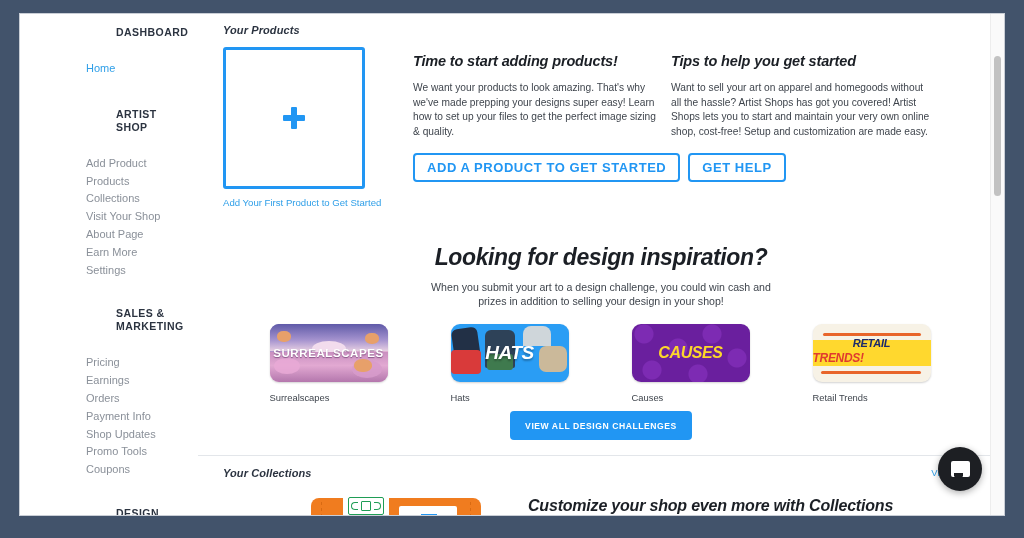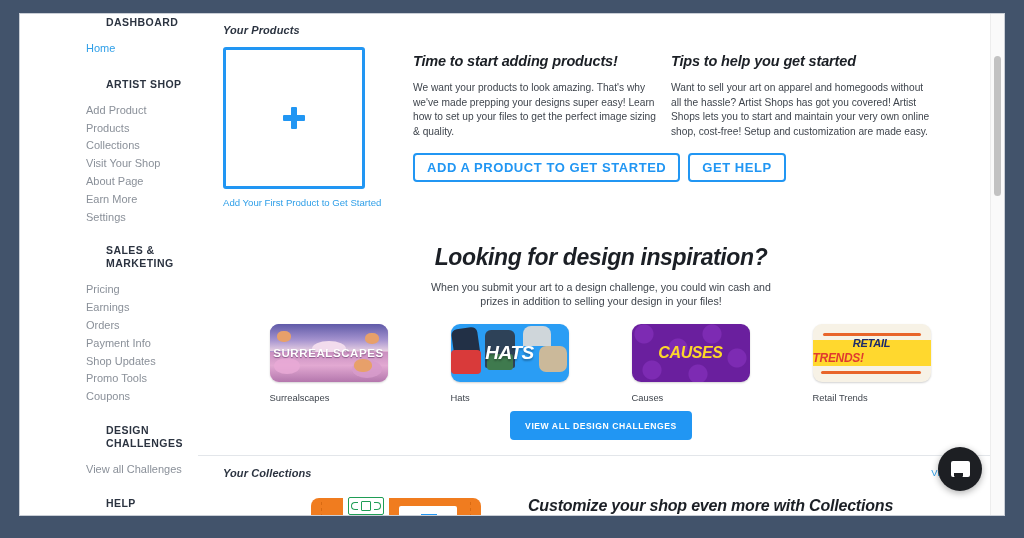--- a/index.html
+++ b/index.html
@@ -17,21 +17,21 @@
     box-shadow:0 0 0 1px #c9ced6;
   }
   
   .sidebar{
     position:absolute;left:0;top:0;width:178px;height:100%;
     background:#ffffff;
   }
   .nav-group{margin:0;}
   .nav-head{
     font-size:10.5px;font-weight:bold;color:#2b3340;
-    letter-spacing:.45px;padding:0 0 0 84px;margin:2px;
+    letter-spacing:.45px;padding:0 0 0 84px;margin:12px;
     line-height:13px;
   }
   .nav-link{
     display:block;font-size:11px;color:#8a9099;
     padding:0 0 0 66px;line-height:17.8px;text-decoration:none;
   }
   .nav-link.active{color:#2f9fe8;}
   .sp-18{height:18px;}
   .sp-16{height:16px;}
   .sp-9{height:9px;}
@@ -357,21 +357,21 @@
 
       <section class="col-right">
         <h2 class="card-h">Tips to help you get started</h2>
         <p class="card-p">Want to sell your art on apparel and homegoods without all the hassle? Artist Shops has got you covered! Artist Shops lets you to start and maintain your very own online shop, cost-free! Setup and customization are made easy.</p>
       </section>
 
     </div>
 
     <section class="inspire">
       <h2>Looking for design inspiration?</h2>
-      <p>When you submit your art to a design challenge, you could win cash and prizes in addition to selling your design in your files!</p>
+      <p>When you submit your art to a design challenge, you could win cash and prizes in addition to selling your design in your shop!</p>
     </section>
 
     <div class="chal-row">
 
       <a class="chal" href="#">
         <div class="thumb t-surreal">
           <span class="sky"></span>
             <span class="sun"></span>
             <span class="ground"></span>
           <span class="blob b1"></span>

